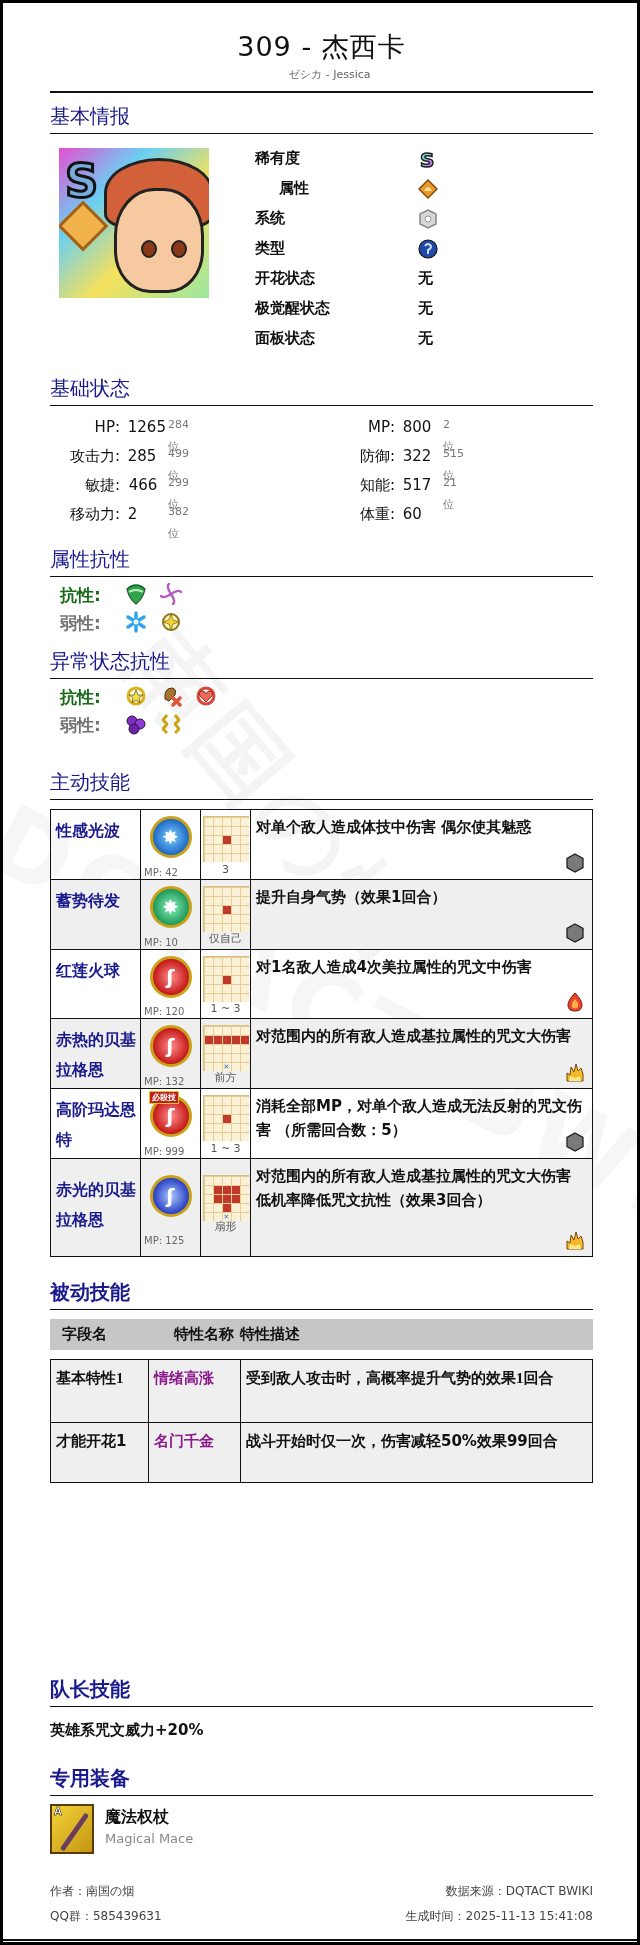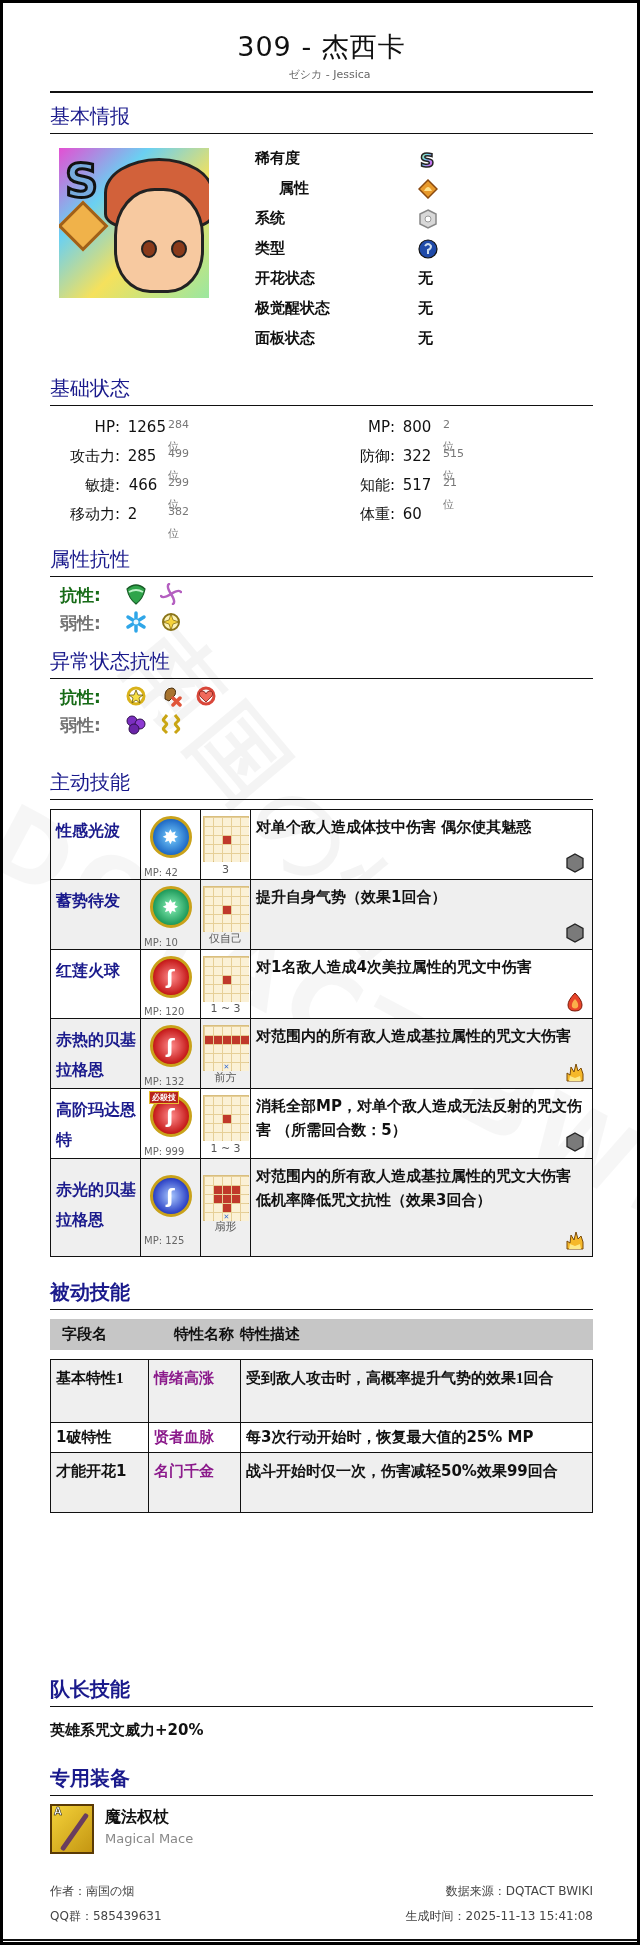--- a/index.html
+++ b/index.html
@@ -572,25 +572,20 @@
       <span style="left:124px;">特性名称</span>
       <span style="left:190px;">特性描述</span>
     </div>
     <table class="passive-table">
       <tbody>
           <tr class="alt" style="height:63px;font-family:Liberation Serif, serif;">
         <td class="pt-field">基本特性1</td>
         <td class="pt-name">情绪高涨</td>
         <td>受到敌人攻击时，高概率提升气势的效果1回合</td>
       </tr>
-      <tr style="height:30px;">
-        <td class="pt-field" style="padding-top:2px;padding-bottom:2px;">1破特性</td>
-        <td class="pt-name" style="padding-top:2px;padding-bottom:2px;">贤者血脉</td>
-        <td style="padding-top:2px;padding-bottom:2px;">每3次行动开始时，恢复最大值的25% MP</td>
-      </tr>
       <tr class="alt" style="height:60px;">
         <td class="pt-field">才能开花1</td>
         <td class="pt-name">名门千金</td>
         <td>战斗开始时仅一次，伤害减轻50%效果99回合</td>
       </tr>
     </tbody>
       </table>
 
     <div class="sec-h bold" style="top:1673px;">队长技能</div>
     <div class="leader-text">英雄系咒文威力+20%</div>

